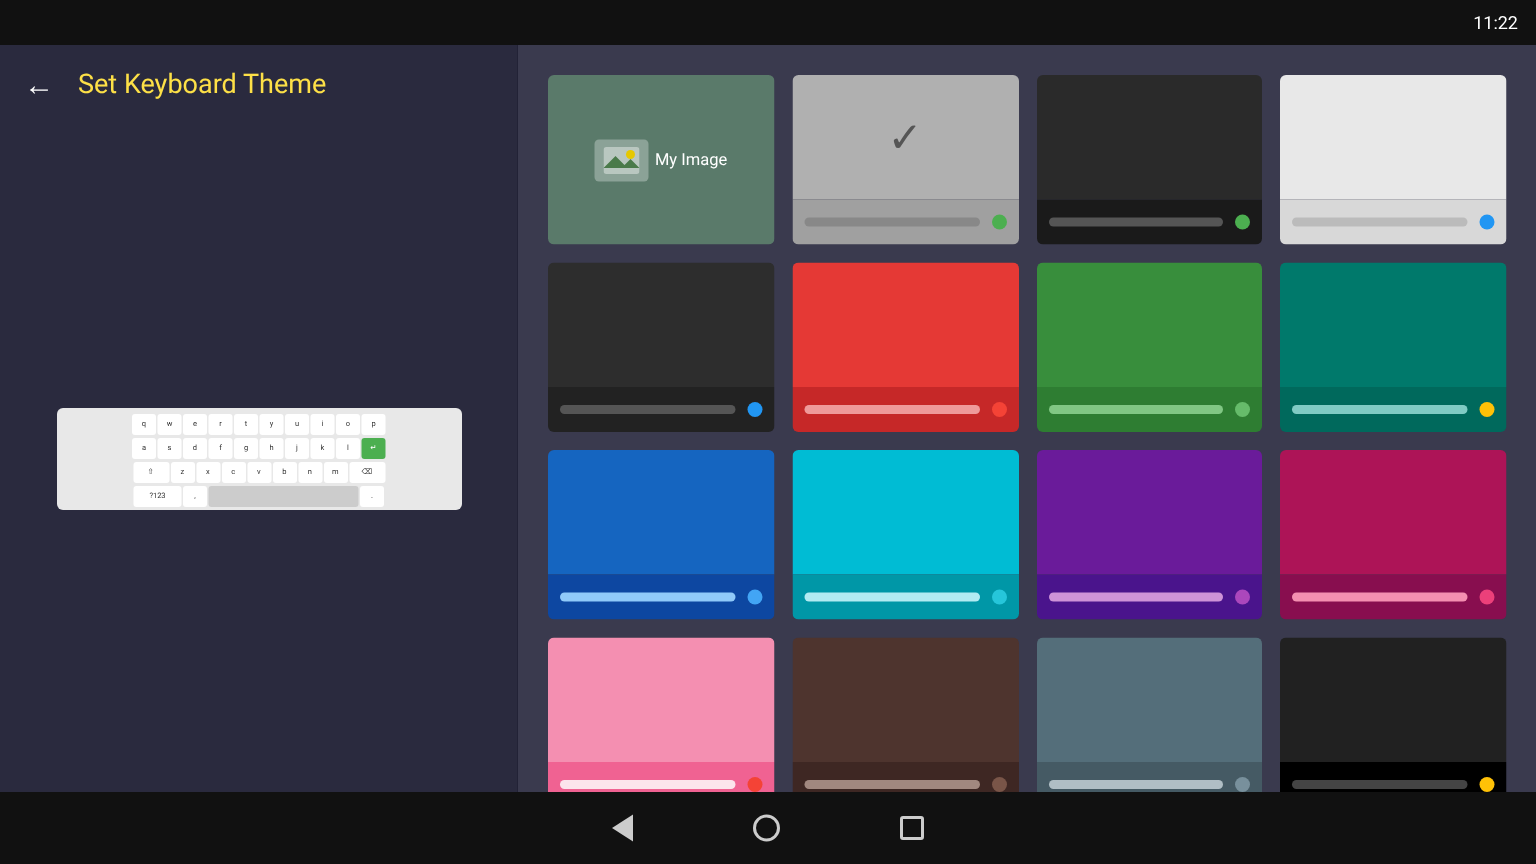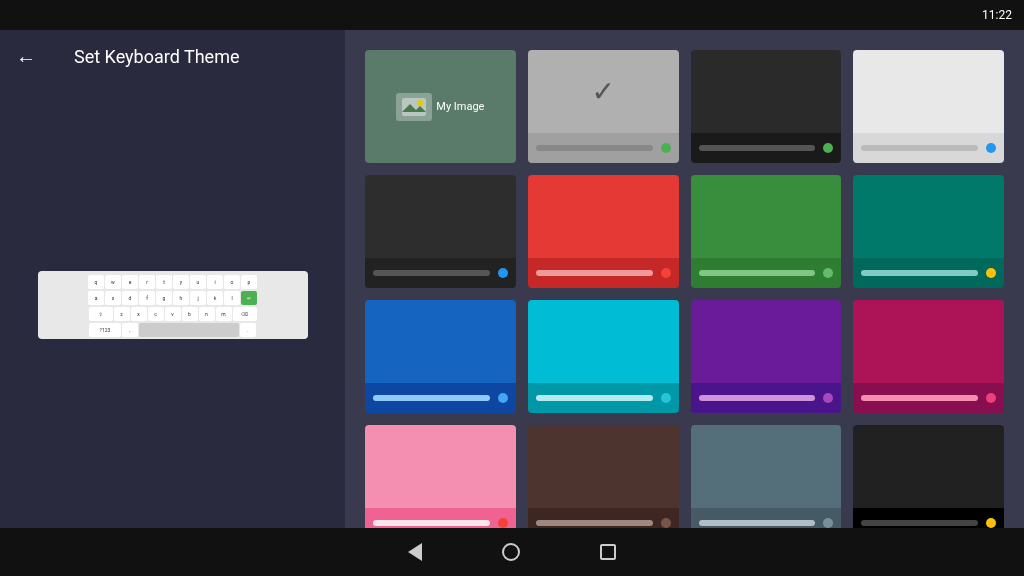--- a/index.html
+++ b/index.html
@@ -50,24 +50,23 @@
       gap: 16px;
     }
 
     .back-arrow {
       color: #fff;
       font-size: 20px;
       cursor: pointer;
     }
 
     .page-title {
-      color: #ffffff;
+      color: #fde047;
       font-size: 18px;
       font-weight: 400;
-      margin-left: 22px;
     }
 
     .keyboard-preview-area {
       flex: 1;
       display: flex;
       align-items: center;
       justify-content: center;
     }
 
     .keyboard-preview {

